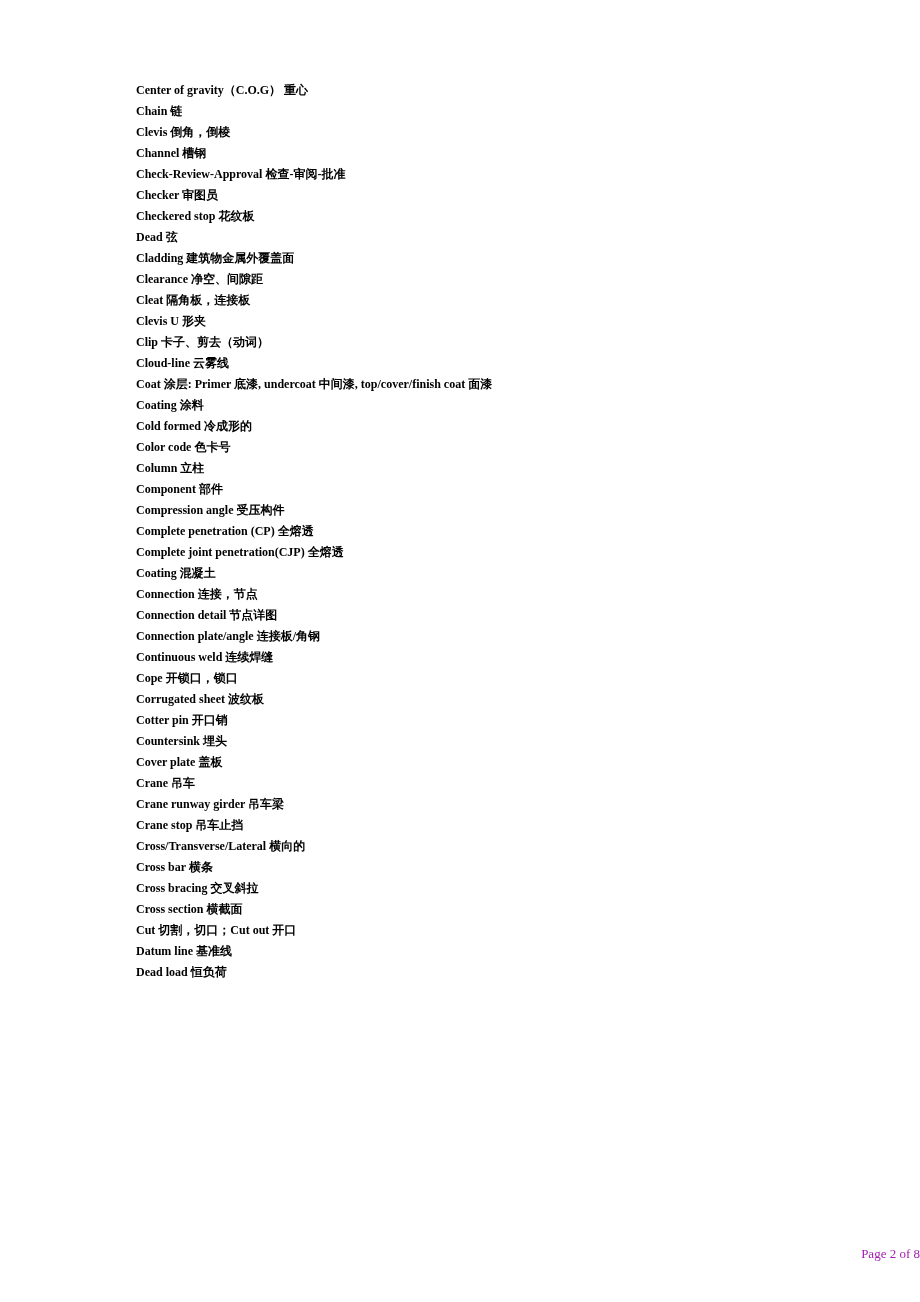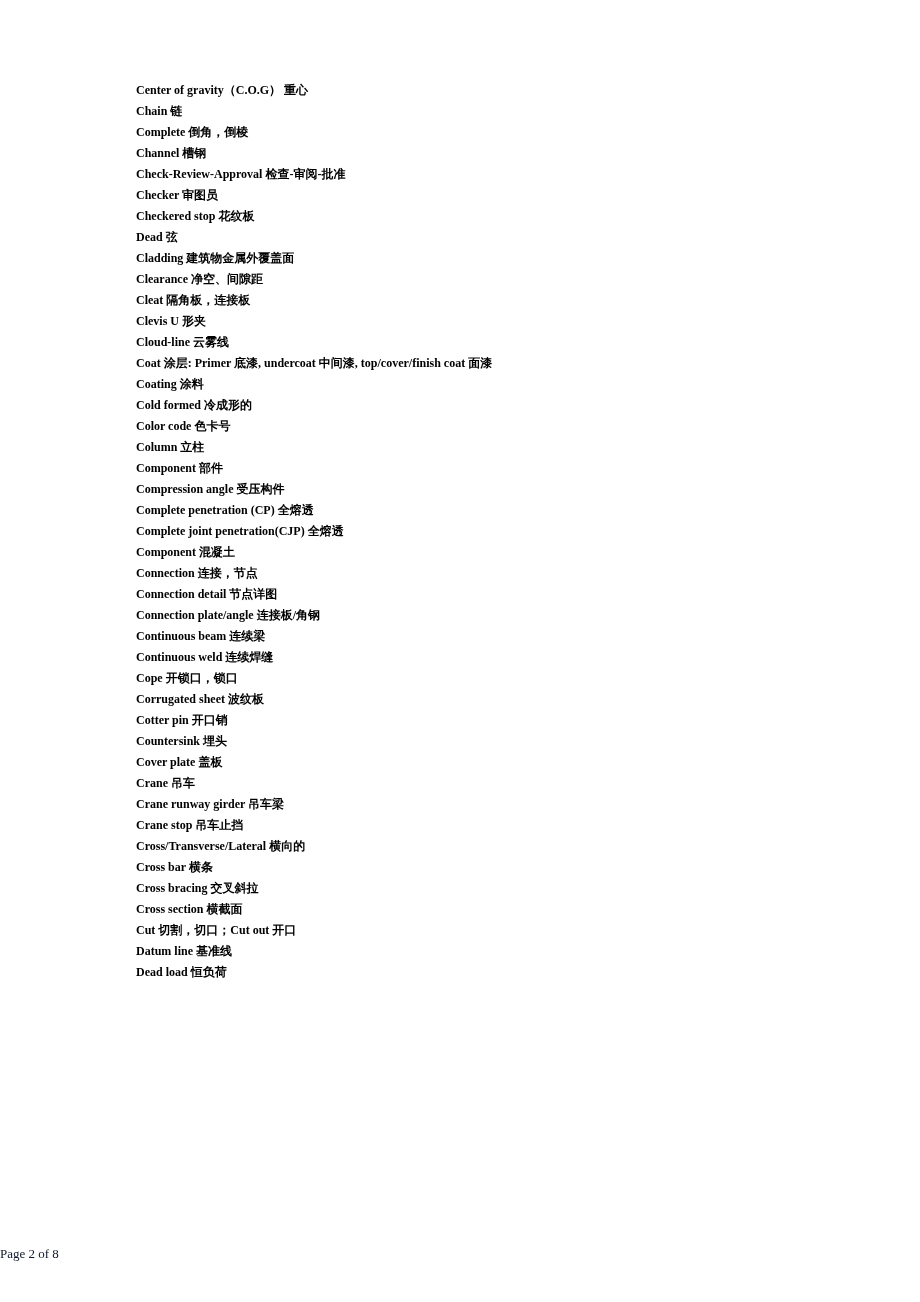--- a/index.html
+++ b/index.html
@@ -20,58 +20,58 @@
     }
     .entry {
       font-size: 12px;
       line-height: 1.75;
       font-weight: bold;
     }
     .page-footer {
       position: absolute;
       bottom: 40px;
       width: 100%;
-      text-align: left;
+      text-align: right;
       font-size: 13px;
       font-weight: normal;
-      color: #0f172a;
+      color: #a21caf;
     }
   </style>
 </head>
 <body>
 
 <div class="page-container">
   <div id="entries-container">
       <div class="entry">Center of gravity（C.O.G） 重心</div>
       <div class="entry">Chain   链</div>
-      <div class="entry">Complete     倒角，倒棱</div>
+      <div class="entry">Clevis     倒角，倒棱</div>
       <div class="entry">Channel     槽钢</div>
       <div class="entry">Check-Review-Approval      检查-审阅-批准</div>
       <div class="entry">Checker     审图员</div>
       <div class="entry">Checkered stop      花纹板</div>
       <div class="entry">Dead  弦</div>
       <div class="entry">Cladding   建筑物金属外覆盖面</div>
       <div class="entry">Clearance   净空、间隙距</div>
       <div class="entry">Cleat    隔角板，连接板</div>
       <div class="entry">Clevis   U 形夹</div>
+      <div class="entry">Clip      卡子、剪去（动词）</div>
       <div class="entry">Cloud-line   云雾线</div>
       <div class="entry">Coat 涂层: Primer 底漆, undercoat 中间漆,    top/cover/finish coat  面漆</div>
       <div class="entry">Coating       涂料</div>
       <div class="entry">Cold formed 冷成形的</div>
       <div class="entry">Color code   色卡号</div>
       <div class="entry">Column       立柱</div>
       <div class="entry">Component         部件</div>
       <div class="entry">Compression angle     受压构件</div>
       <div class="entry">Complete penetration (CP)  全熔透</div>
       <div class="entry">Complete joint penetration(CJP)      全熔透</div>
-      <div class="entry">Component     混凝土</div>
+      <div class="entry">Coating     混凝土</div>
       <div class="entry">Connection  连接，节点</div>
       <div class="entry">Connection detail    节点详图</div>
       <div class="entry">Connection plate/angle  连接板/角钢</div>
-      <div class="entry">Continuous beam     连续梁</div>
       <div class="entry">Continuous weld      连续焊缝</div>
       <div class="entry">Cope    开锁口，锁口</div>
       <div class="entry">Corrugated sheet      波纹板</div>
       <div class="entry">Cotter pin   开口销</div>
       <div class="entry">Countersink      埋头</div>
       <div class="entry">Cover plate 盖板</div>
       <div class="entry">Crane   吊车</div>
       <div class="entry">Crane runway girder       吊车梁</div>
       <div class="entry">Crane stop  吊车止挡</div>
       <div class="entry">Cross/Transverse/Lateral      横向的</div>

